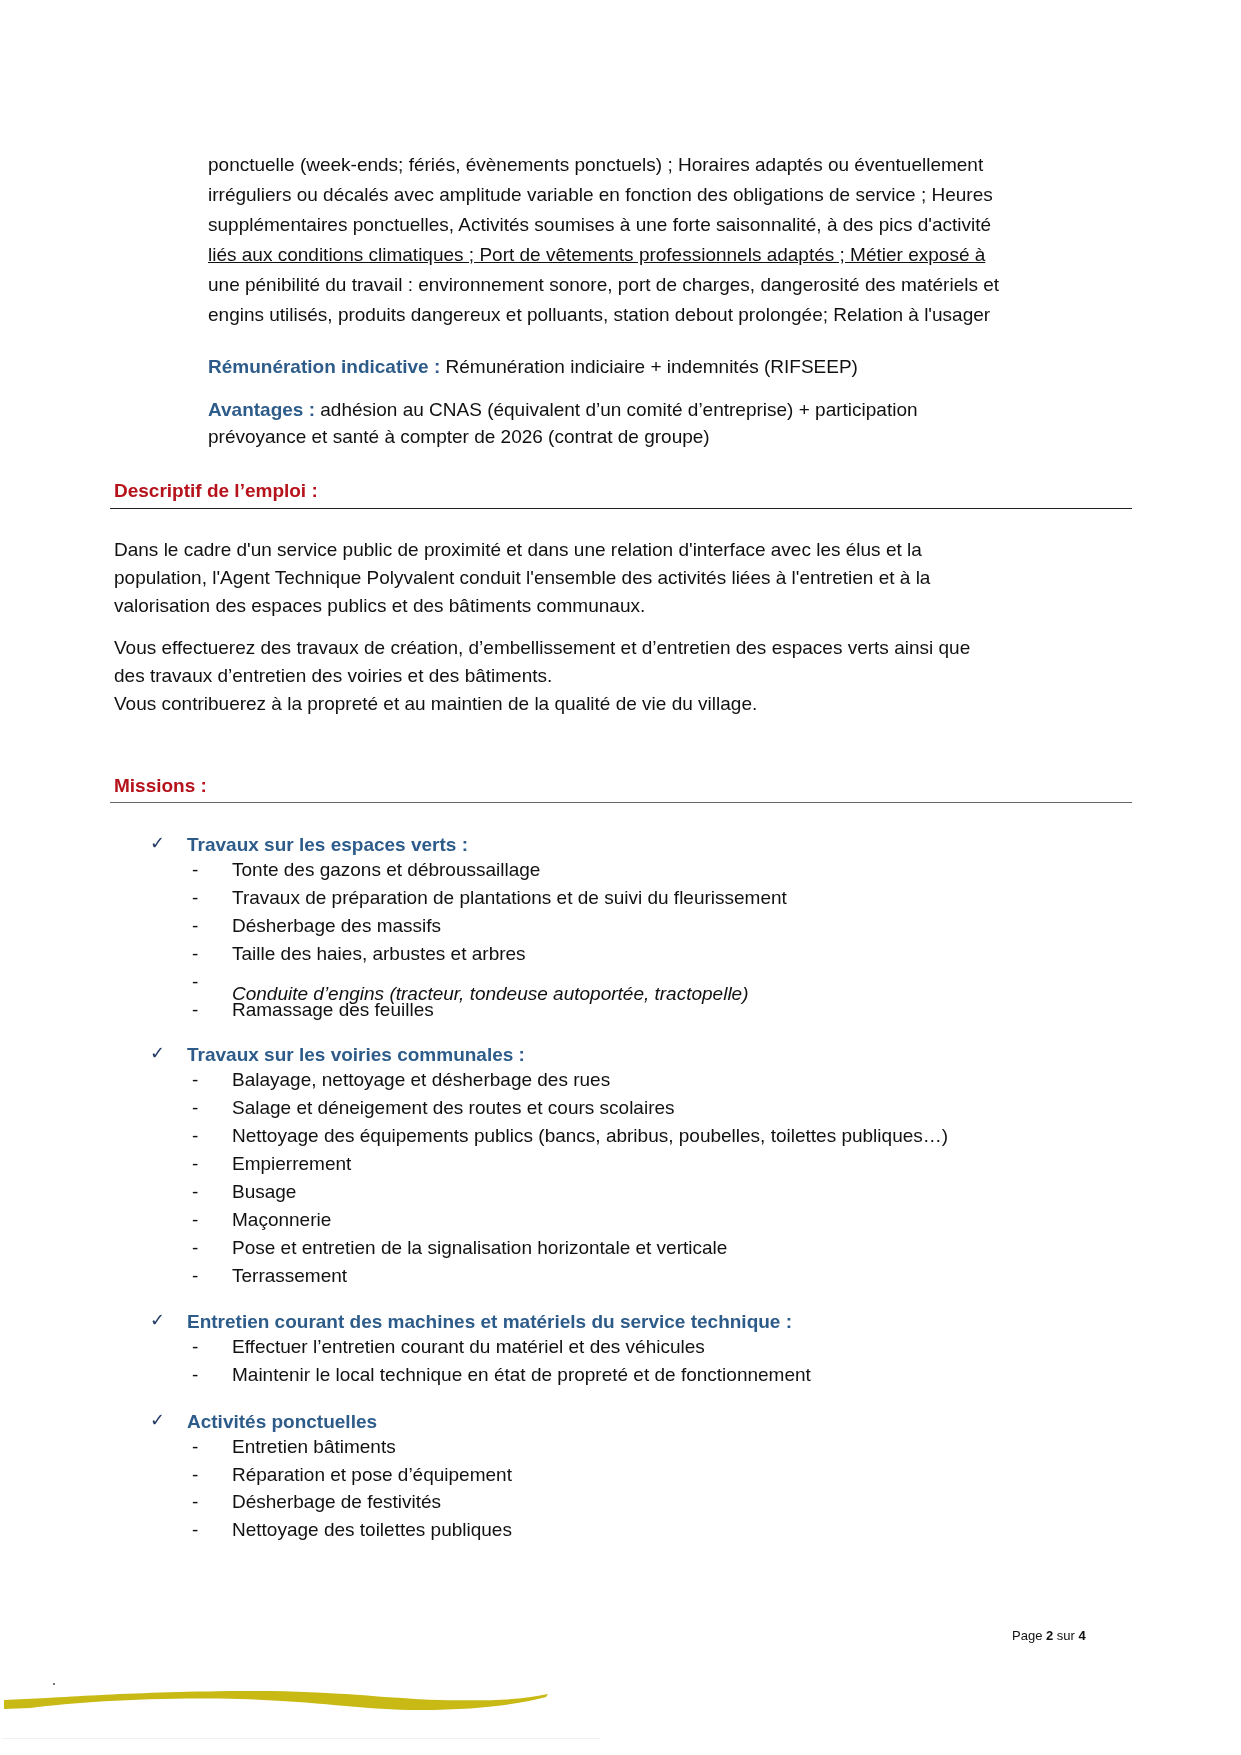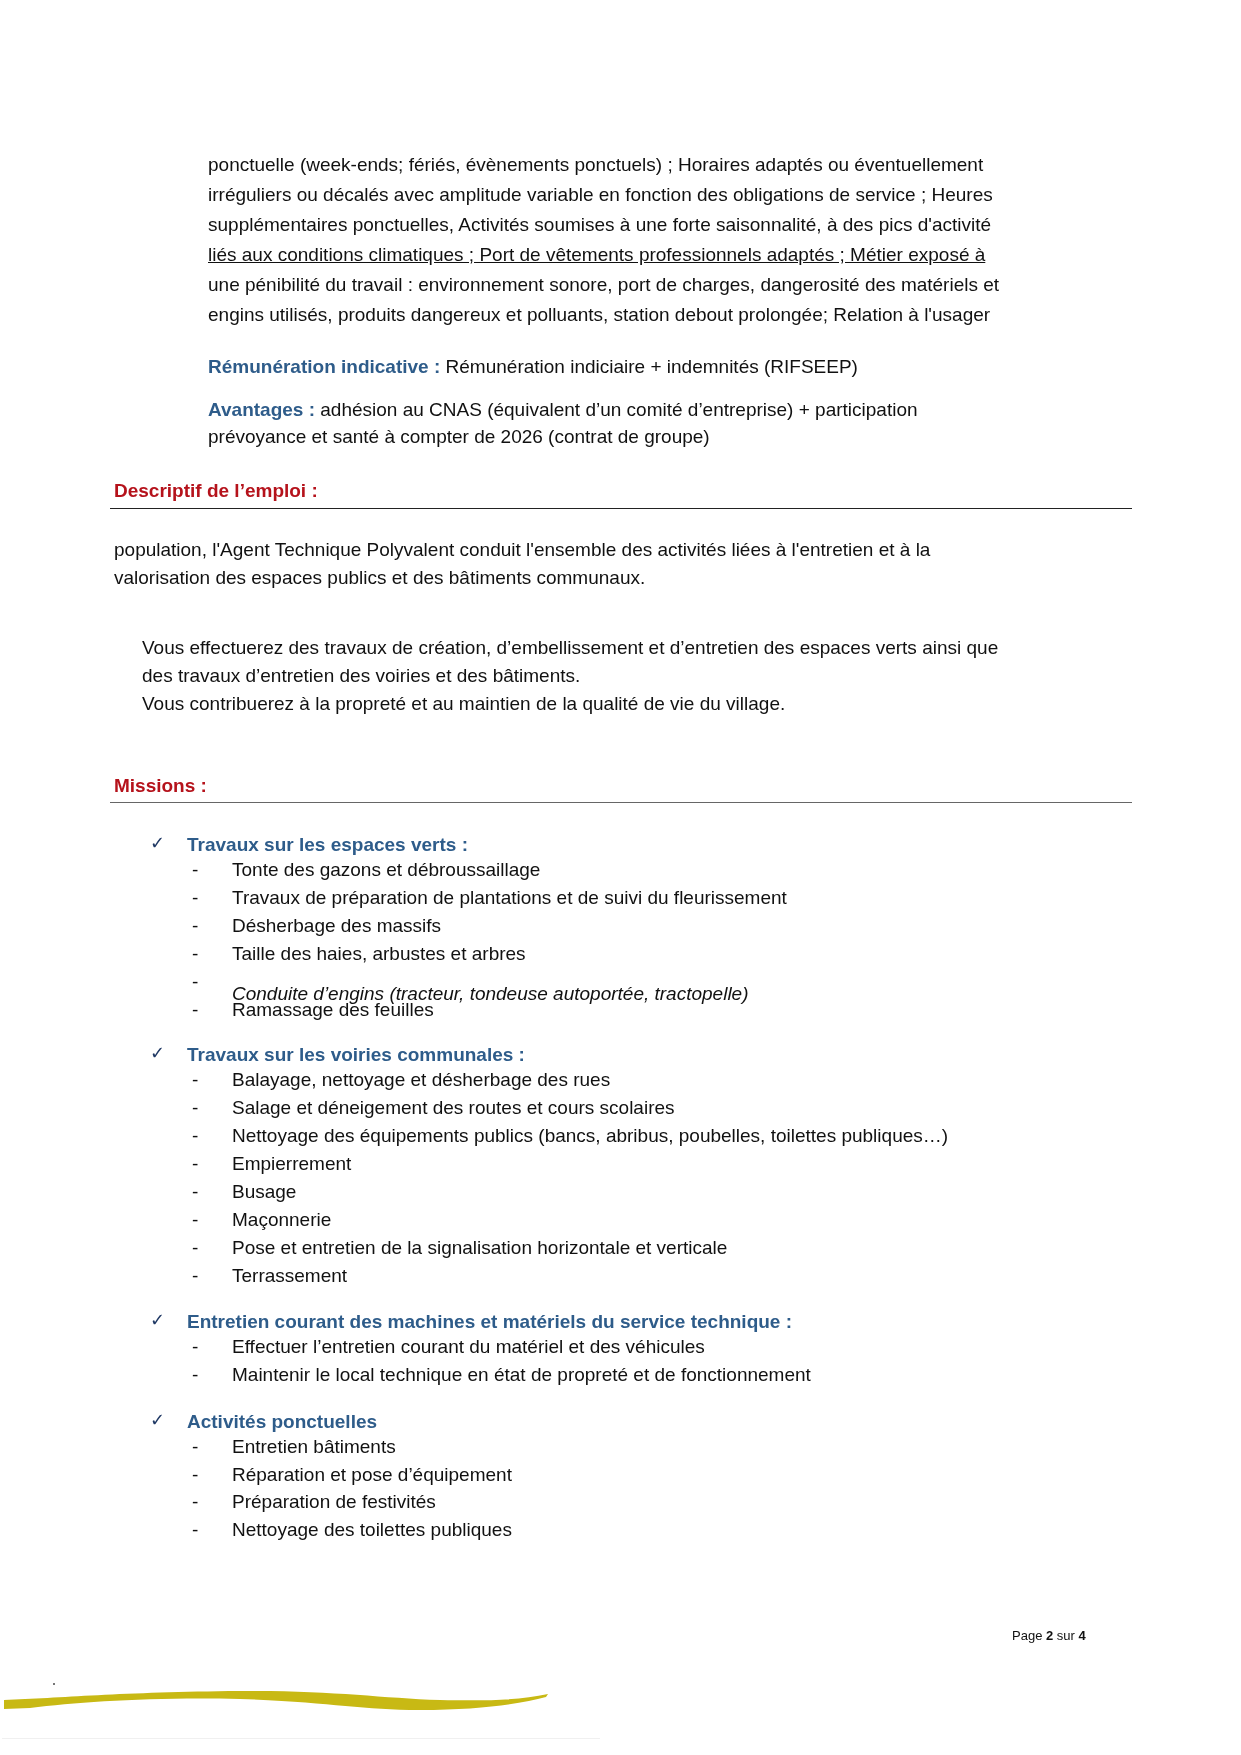--- a/index.html
+++ b/index.html
@@ -33,25 +33,26 @@
 
 <div class="abs t" style="left:208px; top:396px;">
   <span class="blue">Avantages :</span><span> adhésion au CNAS (équivalent d’un comité d’entreprise) + participation</span>
 </div>
 <div class="abs t" style="left:208px; top:423px;">prévoyance et santé à compter de 2026 (contrat de groupe)</div>
 
 <div class="abs red" style="left:114px; top:480px;">Descriptif de l’emploi :</div>
 <div class="rule" style="top:508px; border-top:1.5px solid #222;"></div>
 
 <div class="abs" style="left:114px; top:536px; width:1018px;">
+  <div class="t just" style="white-space:normal; height:28px; overflow:hidden;">Dans le cadre d'un service public de proximité et dans une relation d'interface avec les élus et la</div>
   <div class="t just" style="white-space:normal; height:28px; overflow:hidden;">population, l'Agent Technique Polyvalent conduit l'ensemble des activités liées à l'entretien et à la</div>
   <div class="t">valorisation des espaces publics et des bâtiments communaux.</div>
 </div>
 
-<div class="abs" style="left:114px; top:634px; width:1018px;margin-left:28px;">
+<div class="abs" style="left:114px; top:634px; width:1018px;">
   <div class="t just" style="white-space:normal; height:28px; overflow:hidden;">Vous effectuerez des travaux de création, d’embellissement et d’entretien des espaces verts ainsi que</div>
   <div class="t">des travaux d’entretien des voiries et des bâtiments.</div>
   <div class="t">Vous contribuerez à la propreté et au maintien de la qualité de vie du village.</div>
 </div>
 
 <div class="abs red" style="left:114px; top:775px;">Missions :</div>
 <div class="rule" style="top:802px; border-top:1.5px solid #666;"></div>
 
 <span class="check" style="left:150px; top:832px;">✓</span>
 <div class="abs t blue" style="left:187px; top:831px;">Travaux sur les espaces verts :</div>
@@ -94,21 +95,21 @@
 <span class="dash" style="left:192px; top:1364px;">-</span>
 <span class="item" style="left:232px; top:1364px;">Maintenir le local technique en état de propreté et de fonctionnement</span>
 
 <span class="check" style="left:150px; top:1409px;">✓</span>
 <div class="abs t blue" style="left:187px; top:1408px;">Activités ponctuelles</div>
 <span class="dash" style="left:192px; top:1436px;">-</span>
 <span class="item" style="left:232px; top:1436px;">Entretien bâtiments</span>
 <span class="dash" style="left:192px; top:1464px;">-</span>
 <span class="item" style="left:232px; top:1464px;">Réparation et pose d’équipement</span>
 <span class="dash" style="left:192px; top:1491px;">-</span>
-<span class="item" style="left:232px; top:1491px;">Préparation de festivités</span>
+<span class="item" style="left:232px; top:1491px;">Désherbage de festivités</span>
 <span class="dash" style="left:192px; top:1519px;">-</span>
 <span class="item" style="left:232px; top:1519px;">Nettoyage des toilettes publiques</span>
 
 <div class="abs" style="left:1012px; top:1628px; font-size:13px; white-space:nowrap;">
   <span>Page </span><b>2</b><span> sur </span><b>4</b>
 </div>
 
 <div class="abs" style="left:53px; top:1683px; width:2px; height:2px; background:#777;"></div>
 <svg class="abs" style="left:0; top:1688px;" width="560" height="32" viewBox="0 0 560 32">
   <path d="M4 12 C 60 10, 120 4, 240 3 C 330 2, 380 10, 440 12 C 490 13, 520 12, 548 6 L 546 9 C 520 16, 480 22, 420 22 C 360 22, 330 14, 240 11 C 150 9, 80 14, 30 20 L 4 21 Z" fill="#C8B914"></path>

